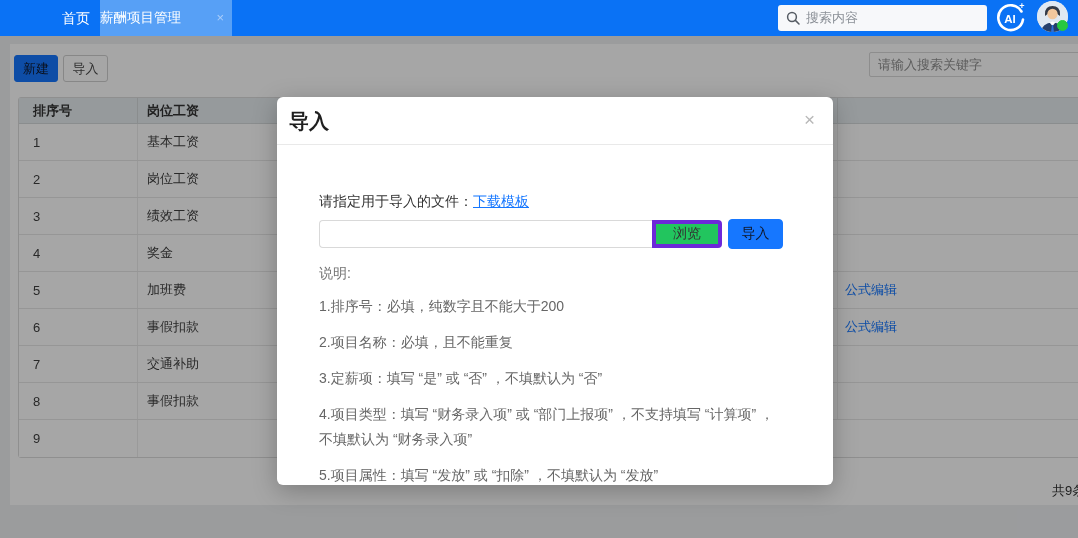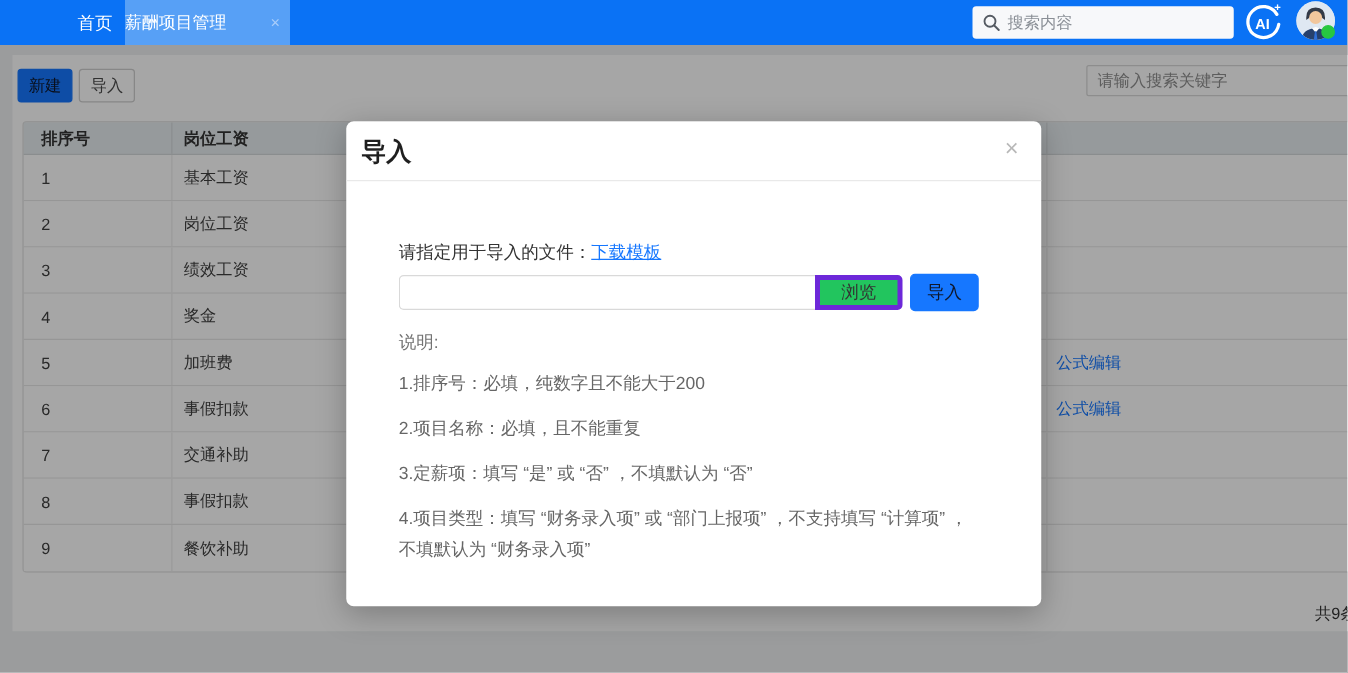--- a/index.html
+++ b/index.html
@@ -245,23 +245,20 @@
     <div class="c6"></div>
     <div class="c7">
           <span class="link row-action"></span>
         </div>
   </div>
 
   <div class="trow">
     <div class="c1">
           <span class="row-no">9</span>
         </div>
-    <div class="c2">
-          <span class="row-name">餐饮补助</span>
-        </div>
     <div class="c3"></div>
     <div class="c4"></div>
     <div class="c5"></div>
     <div class="c6"></div>
     <div class="c7">
           <span class="link row-action"></span>
         </div>
   </div>
 </div>
 </div>
@@ -288,16 +285,17 @@
       <div class="notes-title">说明:</div>
       <div id="notes-list">
   <div class="note-line">1.排序号：必填，纯数字且不能大于200</div>
 
   <div class="note-line">2.项目名称：必填，且不能重复</div>
 
   <div class="note-line">3.定薪项：填写 “是” 或 “否” ，不填默认为 “否”</div>
 
   <div class="note-line">4.项目类型：填写 “财务录入项” 或 “部门上报项” ，不支持填写 “计算项” ，不填默认为 “财务录入项”</div>
 
+  <div class="note-line">5.项目属性：填写 “发放” 或 “扣除” ，不填默认为 “发放”</div>
 </div>
     </div>
   </div>
 </div>
 
 </body></html>

